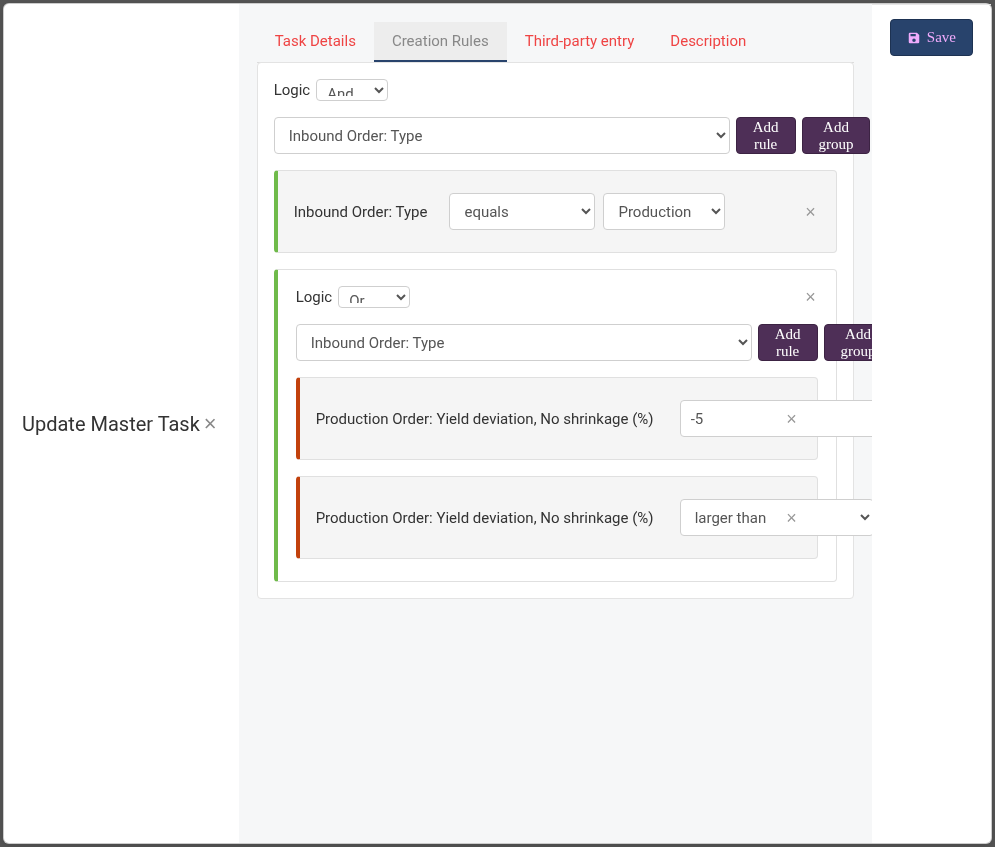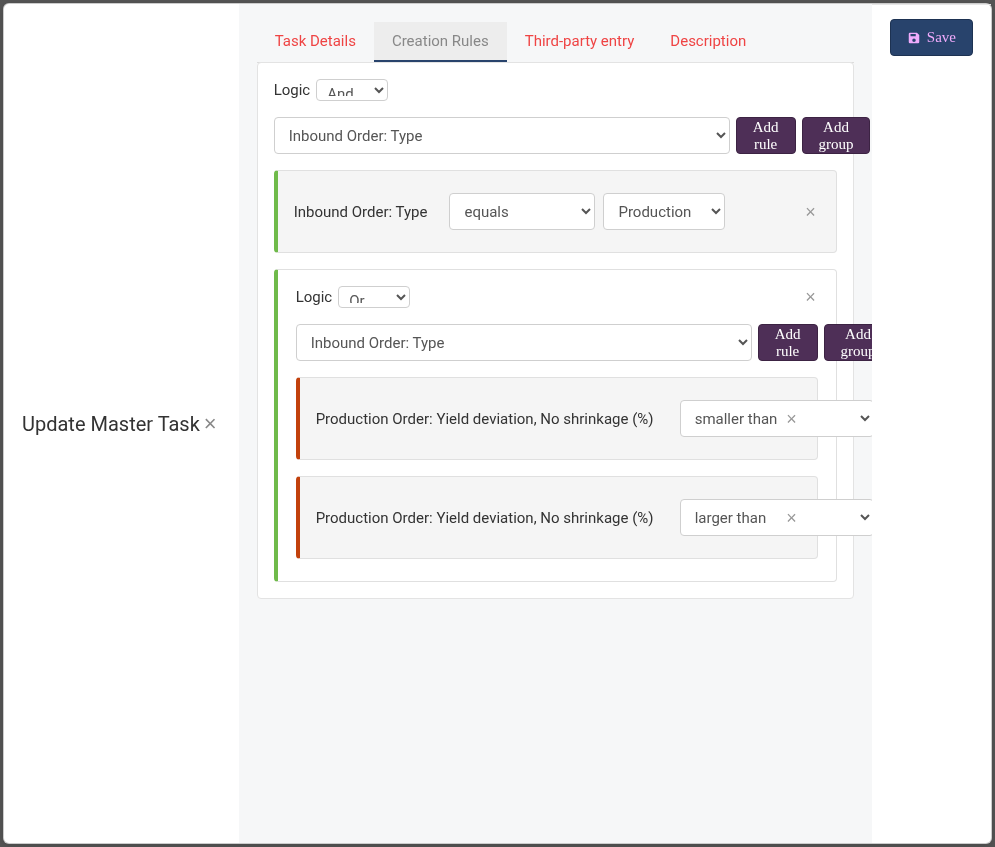--- a/index.html
+++ b/index.html
@@ -243,23 +243,20 @@
             <select class="wide">
               <option>Inbound Order: Type</option>
             </select>
             <button class="btn btn-purple">Add rule</button>
             <button class="btn btn-purple">Add group</button>
           </div>
 
           <div class="rule-card teal-bar">
             <div class="rule-body">
               <span class="rule-label wide">Production Order: Yield deviation, No shrinkage (%)</span>
-              <select class="op-select-big">
-                <option>smaller than</option>
-              </select>
               <input class="text val-input" value="-5" style="">
             </div>
             <button class="close-x">×</button>
           </div>
 
           <div class="rule-card teal-bar">
             <div class="rule-body">
               <span class="rule-label wide">Production Order: Yield deviation, No shrinkage (%)</span>
               <select class="op-select-big">
                 <option>larger than</option>

